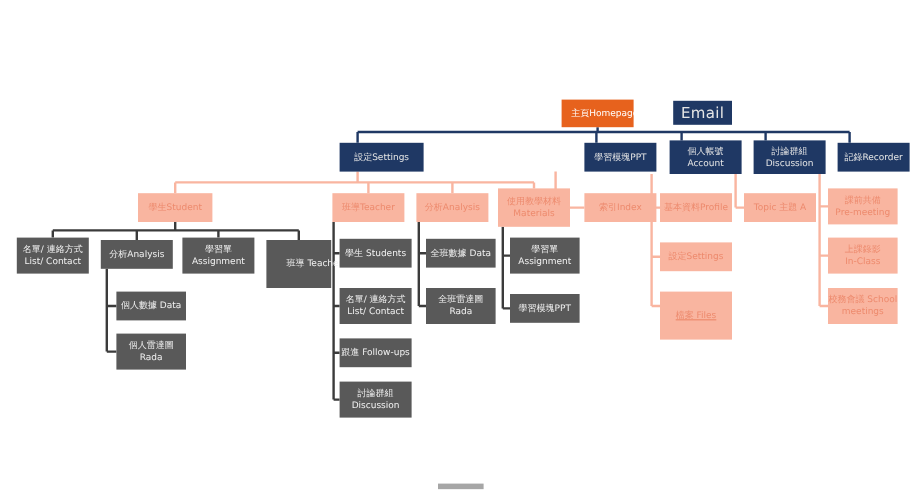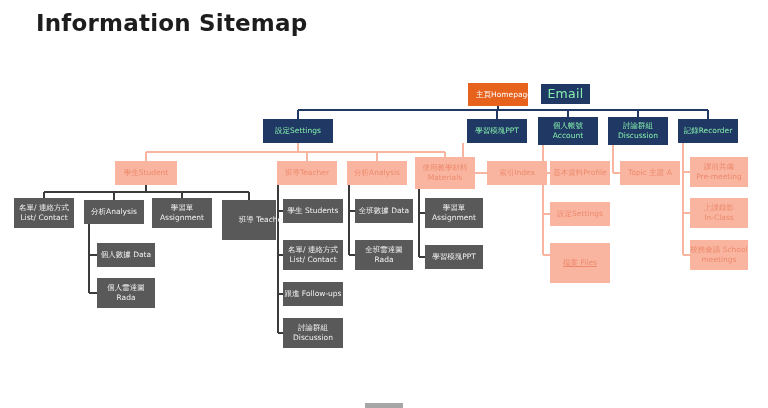--- a/index.html
+++ b/index.html
@@ -12,21 +12,21 @@
   #page-title { font-size:23px; font-weight:bold; letter-spacing:0.2px; margin:0; }
   #page-subtitle { font-size:15px; font-weight:bold; margin-top:3px; }
   #edges { position:absolute; left:0; top:0; pointer-events:none; }
   .node {
     position:absolute; display:flex; flex-direction:column;
     align-items:center; justify-content:center; text-align:center;
     font-size:7.5px; line-height:1.3; box-sizing:border-box;
   }
   .node .line { white-space:nowrap; }
   .node.orange { background:#E7621D; color:#ffffff; }
-  .node.navy   { background:#1F3864; color:#86efac; }
+  .node.navy   { background:#1F3864; color:#e5e5e5;margin-left:20px; }
   .node.pink   { background:#F9B5A0; color:#ED8A6D; }
   .node.gray   { background:#595959; color:#F2F2F2; }
   .node[data-name="node-email"] { font-size:12.5px; letter-spacing:0.3px; }
   #bottom-bar {
     position:absolute; left:365px; top:403px; width:38px; height:5px;
     background:#a6a6a6;
   }
 </style>
 </head>
 <body>
@@ -39,21 +39,20 @@
       <path d="M463 143 L463 173 M463 173 L487 173" fill="none" stroke="#F9B5A0" stroke-width="2" data-name="edge-ppt"></path>
       <path d="M543 145 L543 255 M543 173 L550 173 M543 214 L550 214 M543 255 L550 255" fill="none" stroke="#F9B5A0" stroke-width="2" data-name="edge-account"></path>
       <path d="M613 145 L613 173 M613 173 L620 173" fill="none" stroke="#F9B5A0" stroke-width="2" data-name="edge-discussion"></path>
       <path d="M683 143 L683 255 M683 172 L690 172 M683 213 L690 213 M683 255 L690 255" fill="none" stroke="#F9B5A0" stroke-width="2" data-name="edge-recorder"></path>
       <path d="M278 185 L278 333 M278 211 L283 211 M278 255 L283 255 M278 294 L283 294 M278 333 L283 333" fill="none" stroke="#3B3B3B" stroke-width="2" data-name="edge-teacher"></path>
       <path d="M349 185 L349 255 M349 211 L355 211 M349 255 L355 255" fill="none" stroke="#3B3B3B" stroke-width="2" data-name="edge-analysis"></path>
       <path d="M419 189 L419 257 M419 213 L425 213 M419 257 L425 257" fill="none" stroke="#3B3B3B" stroke-width="2" data-name="edge-materials"></path>
       <path d="M89 224 L89 293 M89 255 L97 255 M89 293 L97 293" fill="none" stroke="#3B3B3B" stroke-width="2" data-name="edge-s-analysis"></path>
     </svg>
   <div id="titleblock" data-name="title-block">
-    <h1 id="page-title" data-name="page-title">Information Sitemap</h1>
   </div>
   <div id="nodes" data-name="sitemap-nodes">
       <div class="node orange" data-name="node-homepage" style="left: 468px; top: 83px; width: 60px; height: 23px; padding-left: 12px;">
         <div class="line" data-name="node-label">主頁Homepage</div>
       </div>
       <div class="node navy" data-name="node-email" style="left: 541px; top: 84px; width: 49px; height: 20px;">
         <div class="line" data-name="node-label">Email</div>
       </div>
       <div class="node navy" data-name="node-class" style="left: 263px; top: 119px; width: 70px; height: 24px;">
         <div class="line" data-name="node-label">設定Settings</div>

